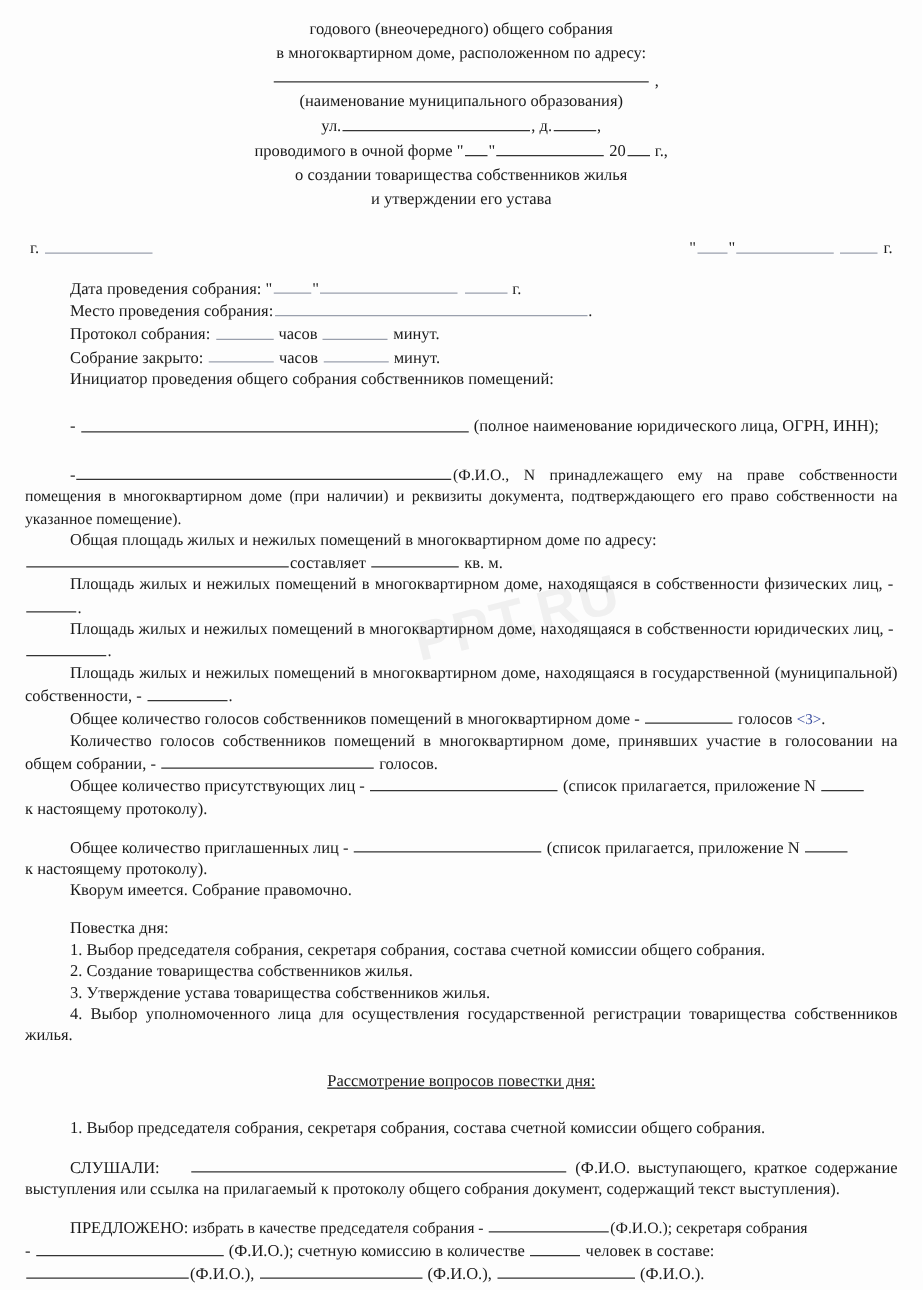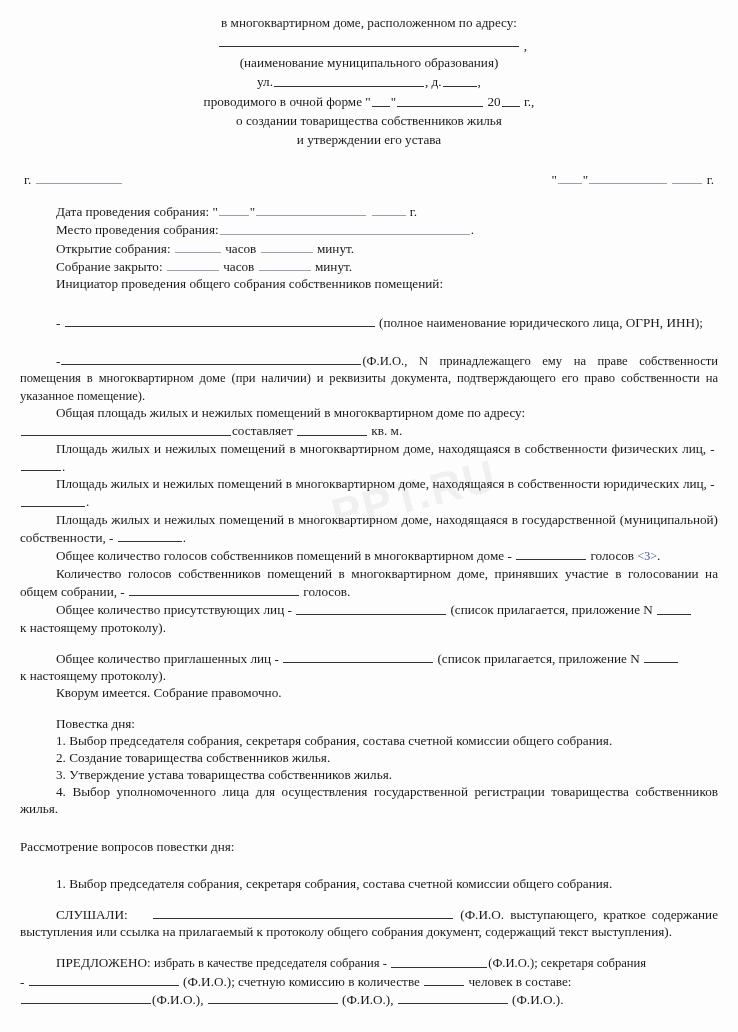--- a/index.html
+++ b/index.html
@@ -82,40 +82,41 @@
   .body { margin-top: 14px; }
   .p {
     text-align: justify;
     text-justify: inter-word;
     margin: 0;
     padding: 0;
   }
   .p-ind { text-indent: 36px; }
   .p-ind0 { text-indent: 0; }
   .nojust { text-align: left; }
-  .center { text-align: left; }
+  .center { text-align: center; text-decoration: underline; }
   .gap-md { height: 13px; }
   .gap-lg { height: 20px; }
   .fn {
     color: #3b4ea0;
     font-size: 12px;
   }
   .dash-item { text-indent: 36px; margin-top: 20px; }
   .sm { font-size: 12.6px; }
 </style>
 </head>
 <body>
 
 <div id="page">
 
   <div class="watermark">PPT.RU</div>
 
   <div class="doc">
 
     <div class="head">
+      <div class="ln">годового (внеочередного) общего собрания</div>
       <div class="ln">в многоквартирном доме, расположенном по адресу:</div>
 
       <div class="muni-row">
         <span class="muni-wrap">
           <span class="u u-strong w300"></span><span class="muni-comma">,</span>
         </span>
       </div>
       <div class="caption">(наименование муниципального образования)</div>
 
       <div class="ln"><span>ул.</span><span class="u u-strong w150"></span><span>, д.</span><span class="u u-strong w34"></span>,</div>
@@ -130,21 +131,21 @@
       <div><span>г.</span>&nbsp;<span class="u u-light w86"></span></div>
       <div><span>"</span><span class="u u-light w24"></span><span>"</span><span class="u u-light w78"></span>&nbsp;<span class="u u-light w30"></span>&nbsp;<span>г.</span></div>
     </div>
 
     <div class="body">
 
       <div class="p nojust p-ind"><span>Дата проведения собрания: "</span><span class="u u-light w30"></span><span>"</span><span class="u u-light w110"></span>&nbsp;<span class="u u-light w34"></span>&nbsp;<span>г.</span></div>
 
       <div class="p nojust p-ind"><span>Место проведения собрания:</span><span class="u u-light w250"></span><span>.</span></div>
 
-      <div class="p nojust p-ind"><span>Открытие собрания:</span>&nbsp;<span class="u u-light w46"></span>&nbsp;<span>часов</span>&nbsp;<span class="u u-light w52"></span>&nbsp;<span>минут.</span></div>
+      <div class="p nojust p-ind"><span>Протокол собрания:</span>&nbsp;<span class="u u-light w46"></span>&nbsp;<span>часов</span>&nbsp;<span class="u u-light w52"></span>&nbsp;<span>минут.</span></div>
 
       <div class="p nojust p-ind"><span>Собрание закрыто:</span>&nbsp;<span class="u u-light w52"></span>&nbsp;<span>часов</span>&nbsp;<span class="u u-light w52"></span>&nbsp;<span>минут.</span></div>
 
       <div class="p nojust p-ind">Инициатор проведения общего собрания собственников помещений:</div>
 
       <div class="p dash-item"><span>-</span>&nbsp;<span class="u u-strong w310"></span>&nbsp;<span>(полное наименование юридического лица, ОГРН, ИНН);</span></div>
 
       <div class="p dash-item"><span>-</span><span class="u u-strong w300"></span><span class="sm">(Ф.И.О., N принадлежащего ему на праве собственности помещения в многоквартирном доме (при наличии) и реквизиты документа, подтверждающего его право собственности на указанное помещение).</span></div>
 
       <div class="p p-ind"><span>Общая площадь жилых и нежилых помещений в многоквартирном доме по адресу:</span></div>

